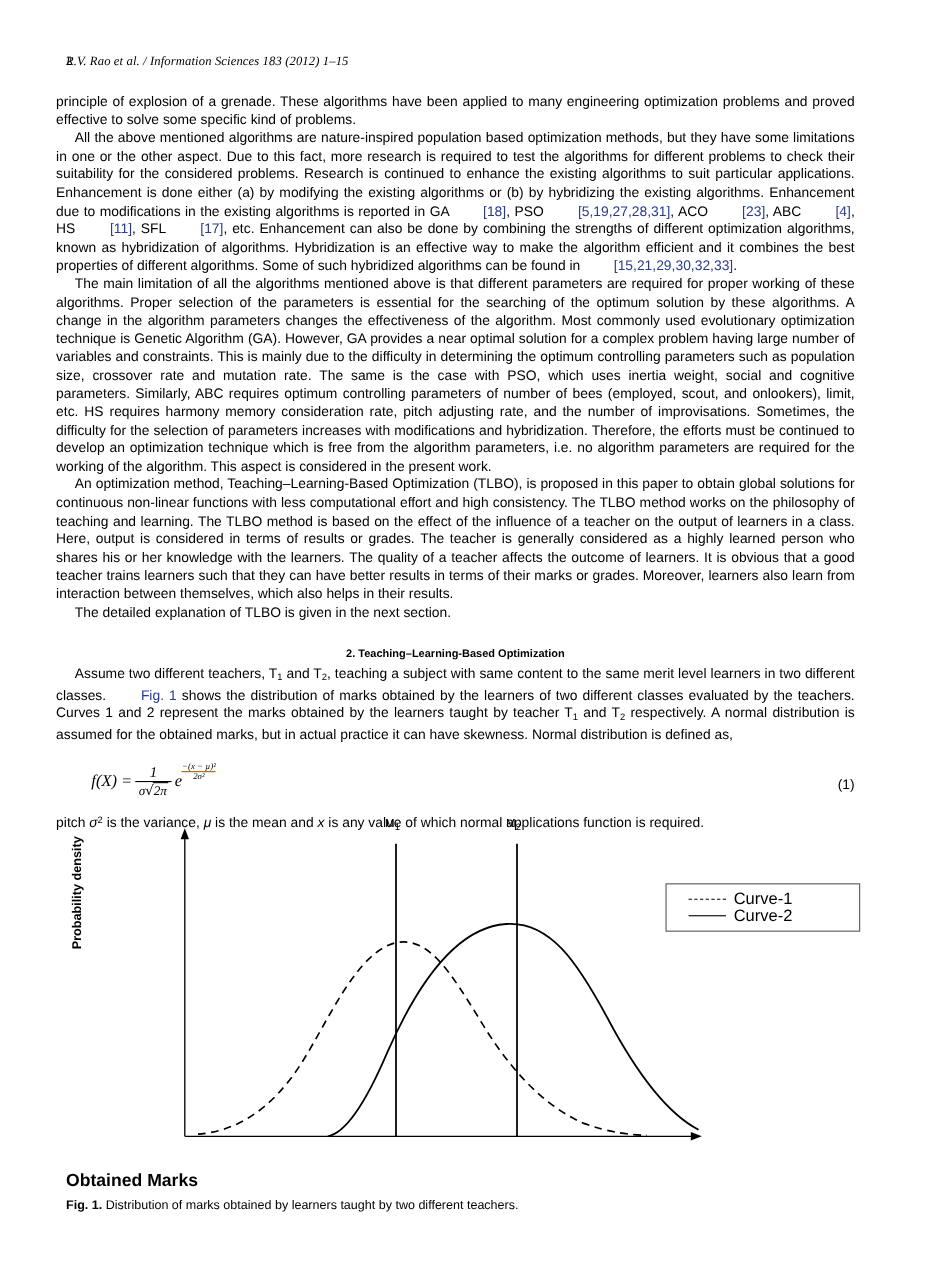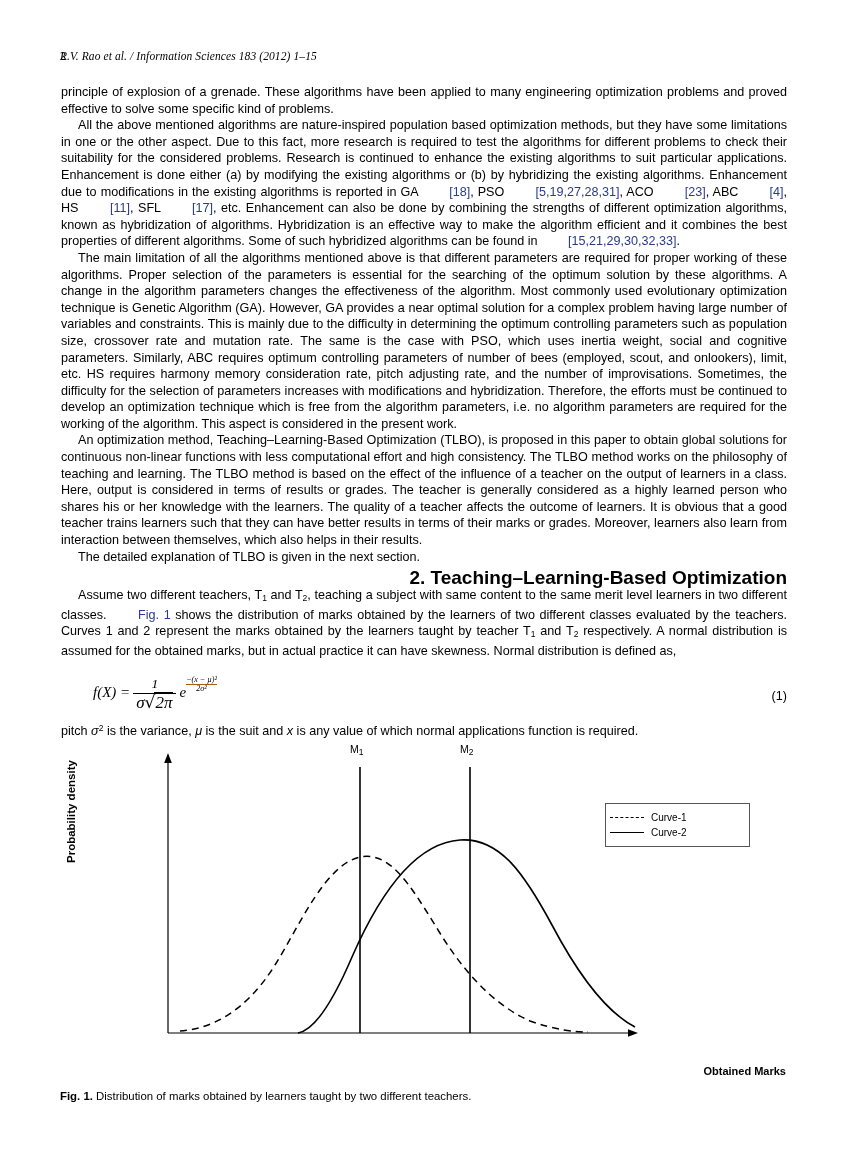--- a/index.html
+++ b/index.html
@@ -40,46 +40,46 @@
     left: 0;
     right: 0;
     top: 0;
     text-align: left;
     font-style: italic;
     font-size: 11.5px;
     letter-spacing: 0.1px;
   }
   .body-col {
     position: absolute;
-    left: 61px;
+    left: 51px;
     top: 84px;
     width: 726px;
     font-family: "Liberation Sans", sans-serif;
     font-size: 12.6px;
     line-height: 16.6px;
     text-align: justify;
   }
   .body-col p {
     margin: 0;
     text-indent: 0;
   }
   .body-col p.indent {
     text-indent: 17px;
   }
   .ref {
     color: #2a3a8c;
     padding-left: 27px;
   }
   .section-title {
-    margin-top: 5px;
+    margin-top: 22px;
     margin-bottom: 0;
     font-weight: bold;
-    font-size: 19px;
-    font-family: "Liberation Sans", sans-serif;
-    text-align: right;
+    font-size: 10px;
+    font-family: "Liberation Sans", sans-serif;
+    text-align: center;
   }
   .after-title {
     margin-top: 14px;
   }
   sub { font-size: 8.5px; vertical-align: -0.28em; }
   sup { font-size: 8.5px; vertical-align: 0.45em; }
 
   
   .equation-block {
     position: relative;
@@ -110,21 +110,21 @@
   }
   .frac .num {
     display: block;
     border-bottom: 1px solid #000;
     padding: 0 3px;
     font-size: 13.5px;
   }
   .frac .den {
     display: block;
     padding: 0 3px;
-    font-size: 17px;
+    font-size: 12px;
   }
   .sqrt-wrap {
     border-top: 1px solid #000;
     padding: 0 1px;
     margin-left: -1px;
   }
   .exp-sup {
     display: inline-block;
     vertical-align: super;
     font-size: 8px;
@@ -157,23 +157,23 @@
     font-size: 11.4px;
   }
   .fig-caption b { font-weight: bold; }
   .legend {
     position: absolute;
     left: 545px;
     top: 68px;
     width: 135px;
     border: 1px solid #555;
     background: #fff;
-    padding: 6px 4px;
-    font-family: "Liberation Sans", sans-serif;
-    font-size: 10px;
+    padding: 6px 20px;
+    font-family: "Liberation Sans", sans-serif;
+    font-size: 15px;
   }
   .legend-row {
     display: flex;
     align-items: center;
     height: 15px;
   }
   .legend-key {
     width: 34px;
     height: 0;
     border-top: 1.3px solid #000;
@@ -191,23 +191,23 @@
     font-family: "Liberation Sans", sans-serif;
     font-size: 11.5px;
     font-weight: bold;
     white-space: nowrap;
   }
   .xlabel {
     position: absolute;
     left: 0;
     right: 0;
     top: 330px;
-    text-align: right;
-    font-family: "Liberation Sans", sans-serif;
-    font-size: 11px;
+    text-align: left;
+    font-family: "Liberation Sans", sans-serif;
+    font-size: 16px;
     font-weight: bold;
   }
   .m-label {
     position: absolute;
     font-family: "Liberation Sans", sans-serif;
     font-size: 10.5px;
   }
 </style>
 </head>
 <body>
@@ -235,21 +235,21 @@
 
     <p class="indent after-title"><span>Assume two different teachers, T</span><sub>1</sub><span> and T</span><sub>2</sub><span>, teaching a subject with same content to the same merit level learners in two different classes. </span><span class="ref">Fig. 1</span><span> shows the distribution of marks obtained by the learners of two different classes evaluated by the teachers. Curves 1 and 2 represent the marks obtained by the learners taught by teacher T</span><sub>1</sub><span> and T</span><sub>2</sub><span> respectively. A normal distribution is assumed for the obtained marks, but in actual practice it can have skewness. Normal distribution is defined as,</span></p>
 
     <div class="equation-block">
       <div class="equation">
         <span>f(X) =</span><span class="frac"><span class="num">1</span><span class="den"><span>σ</span><span style="font-family:'DejaVu Sans',sans-serif;">√</span><span class="sqrt-wrap">2π</span></span></span><span>e</span><span class="exp-sup"><span class="num2">−(x − µ)²</span><span>2σ²</span></span>
       </div>
       <div class="eq-num">(1)</div>
     </div>
 
-    <p class="where-line"><span>pitch </span><i>σ</i><sup>2</sup><span> is the variance, </span><i>μ</i><span> is the suit and </span><i>x</i><span> is any value of which normal applications function is required.</span></p>
+    <p class="where-line"><span>pitch </span><i>σ</i><sup>2</sup><span> is the variance, </span><i>μ</i><span> is the mean and </span><i>x</i><span> is any value of which normal applications function is required.</span></p>
 
   </div>
 
   <div class="figure">
 
     <div class="ylabel">Probability density</div>
     <div class="xlabel">Obtained Marks</div>
 
     <div class="m-label" style="left:290px; top:8px;"><span>M</span><sub>1</sub></div>
     <div class="m-label" style="left:400px; top:8px;"><span>M</span><sub>2</sub></div>

